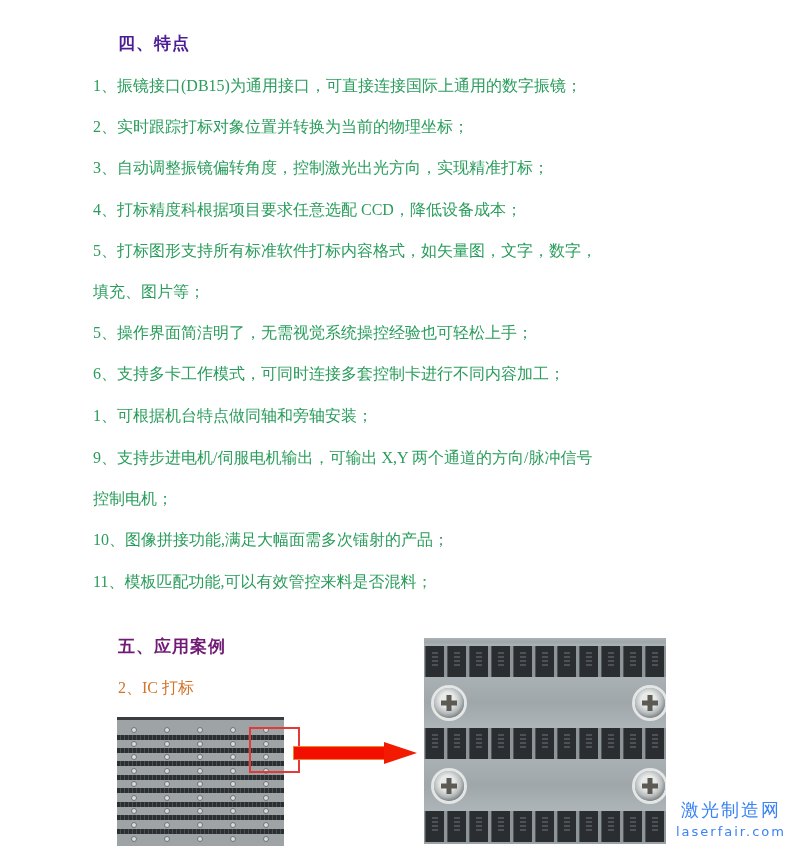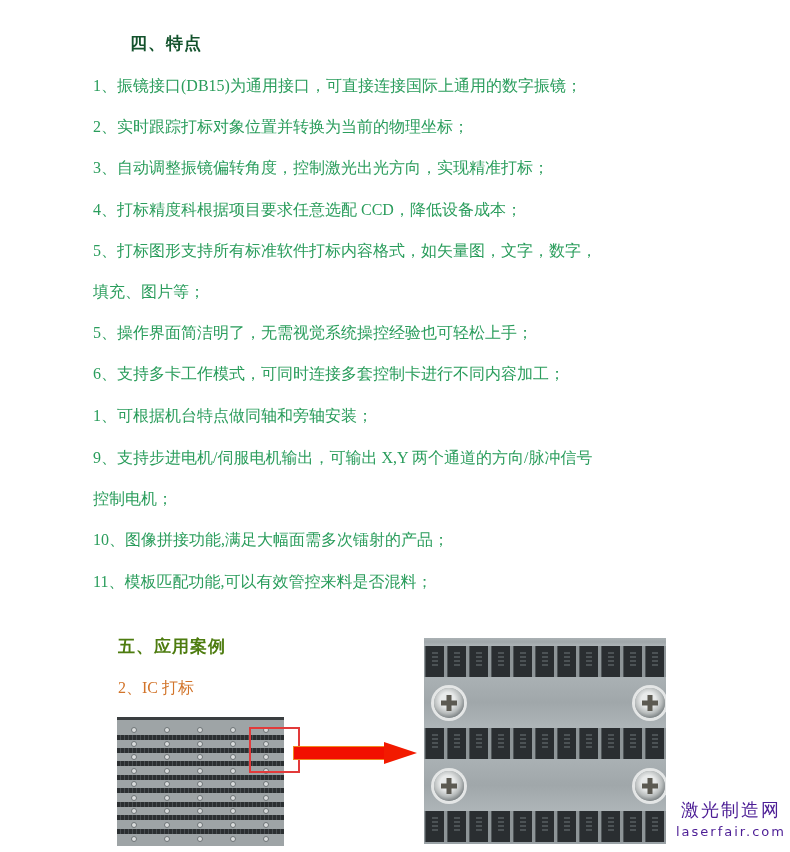--- a/index.html
+++ b/index.html
@@ -14,22 +14,22 @@
       overflow: hidden;
       font-family: "DejaVu Serif", "Liberation Serif", serif;
     }
     .heading {
       position: absolute;
       font-family: "DejaVu Sans", "Liberation Sans", sans-serif;
       font-weight: bold;
       font-size: 17px;
       letter-spacing: 1px;
     }
-    .heading-green { color: #14532d; left: 118px; top: 32px; margin-left: 12px; }
-    .heading-orange { color: #4d7c0f; left: 118px; top: 635px; }
+    .heading-green { color: #4c1d95; left: 118px; top: 32px; }
+    .heading-orange { color: #701a75; left: 118px; top: 635px; }
     .feature {
       position: absolute;
       left: 93px;
       font-size: 16px;
       color: #2a9d5c;
       white-space: nowrap;
       line-height: 20px;
       font-family: "Liberation Serif", "DejaVu Serif", serif;
     }
     .sub-heading {
@@ -139,21 +139,21 @@
       content: ""; position: absolute; background: #5c5a52;
       left: 50%; top: 50%; transform: translate(-50%, -50%);
     }
     .big-screw::before { width: 16px; height: 5px; }
     .big-screw::after { width: 5px; height: 16px; }
     .watermark {
       position: absolute;
       left: 676px;
       top: 798px;
       text-align: center;
-      color: #4c1d95;
+      color: #3b82f6;
       font-family: "DejaVu Sans", "Liberation Sans", sans-serif;
     }
     .watermark .wm-cn { font-size: 18px; letter-spacing: 2px; display: block; }
     .watermark .wm-en { font-size: 13px; letter-spacing: 2px; display: block; margin-top: 2px; }
   </style>
 </head>
 <body>
 
 <div class="heading heading-green">四、特点</div>
 

